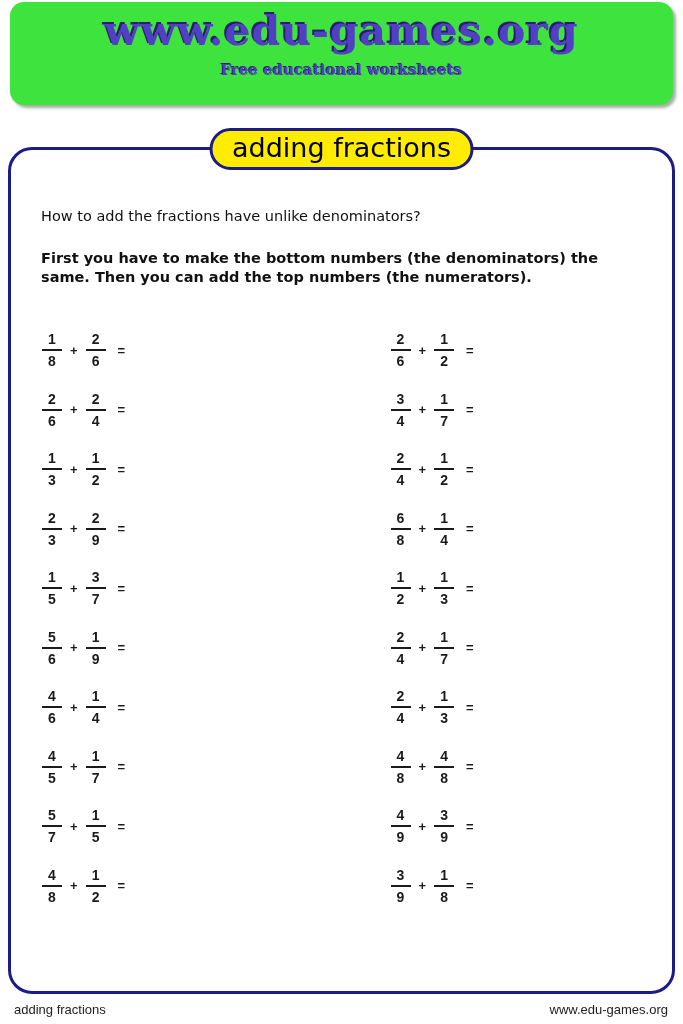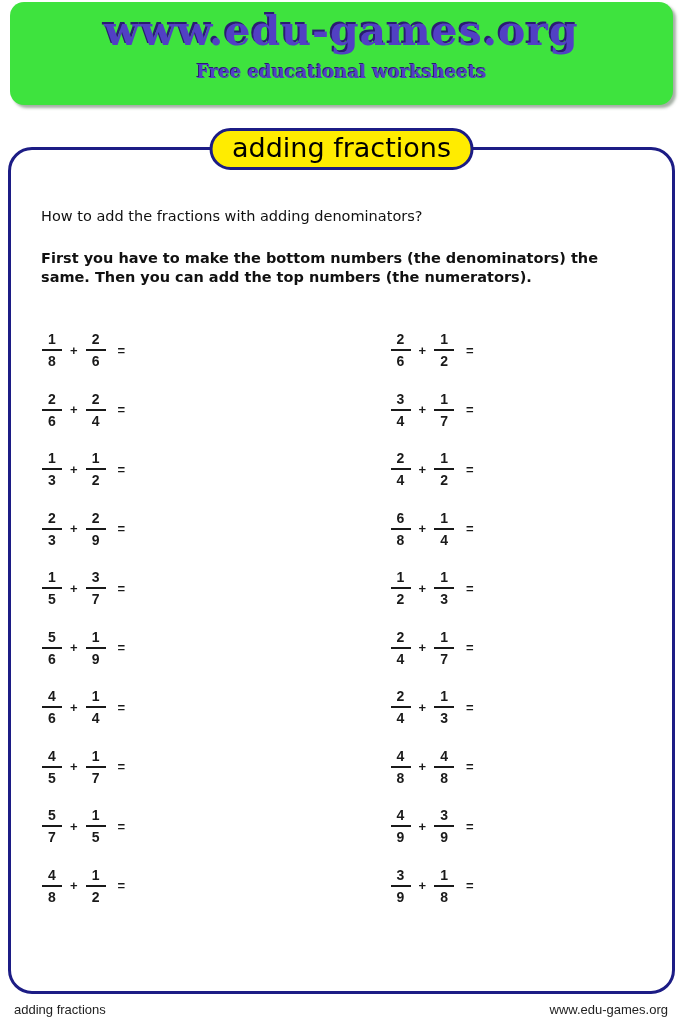--- a/index.html
+++ b/index.html
@@ -34,21 +34,21 @@
     font-size: 41px;
     line-height: 1;
     color: var(--purple);
     padding-top: 9px;
     letter-spacing: 1px;
     text-shadow: -2px -2px 0 var(--purple-dark);
   }
   .banner-subtitle {
     font-family: "DejaVu Serif", serif;
     font-weight: bold;
-    font-size: 18px;
+    font-size: 15px;
     color: var(--purple);
     margin-top: 9px;
     text-shadow: -1px -1px 0 var(--purple-dark);
   }
 
   
   .sheet-wrap { position: relative; margin-top: 42px; }
   .badge {
     position: absolute;
     top: -19px;
@@ -133,21 +133,21 @@
 <div class="page">
 
   <header class="banner">
     <div class="banner-title">www.edu-games.org</div>
     <div class="banner-subtitle">Free educational worksheets</div>
   </header>
 
   <section class="sheet-wrap">
     <div class="badge">adding fractions</div>
     <div class="sheet">
-      <p class="instr question">How to add the fractions with adding denominators?</p>
+      <p class="instr question">How to add the fractions have unlike denominators?</p>
       <p class="instr explanation">First you have to make the bottom numbers (the denominators) the same. Then you can add the top numbers (the numerators).</p>
       <div class="problems">
         <div class="col left-col" id="col-left">
   <div class="problem">
     <span class="fraction">
       <span class="num">1</span>
       <span class="bar"></span>
       <span class="den">8</span>
     </span>
     <span class="op plus">+</span>

